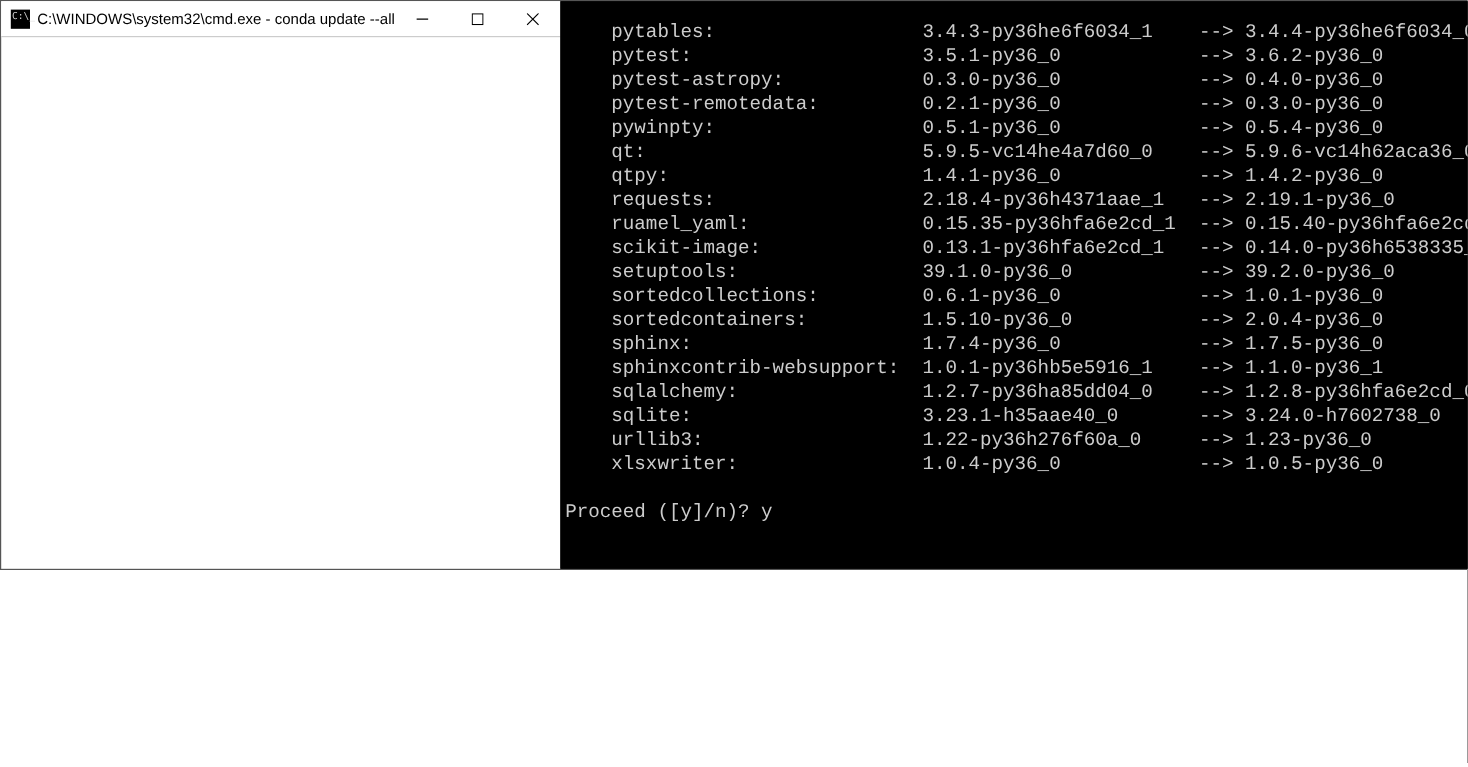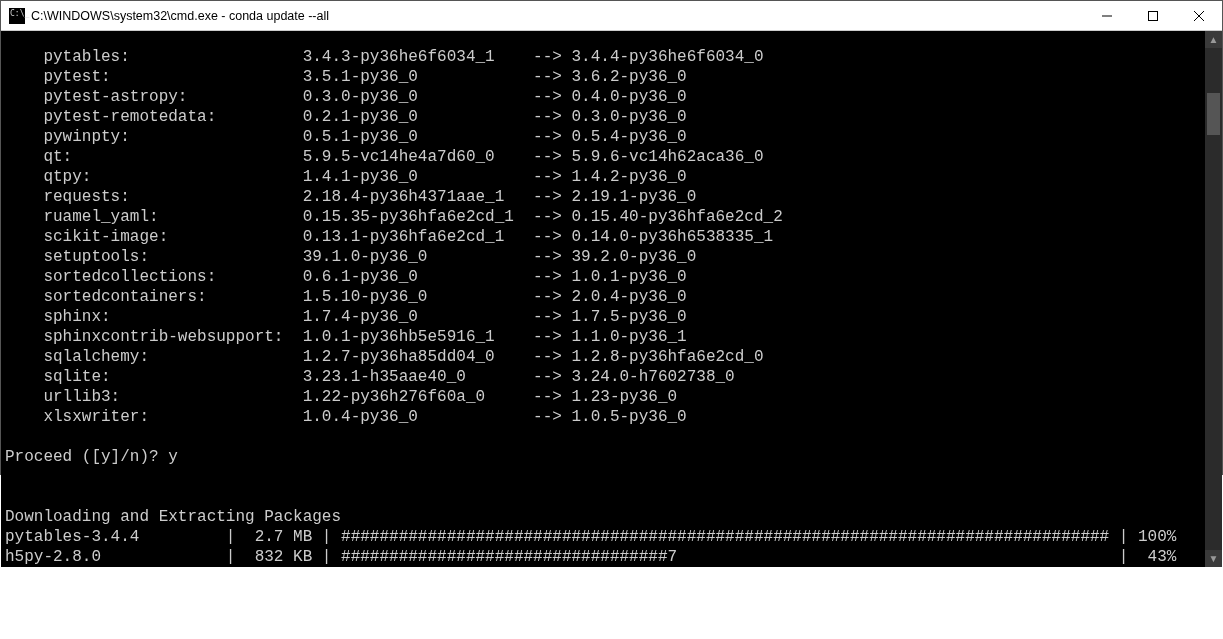--- a/index.html
+++ b/index.html
@@ -8,21 +8,20 @@
     background: #fff;
     overflow: hidden;
     width: 1223px;
     height: 639px;
   }
   .window {
     width: 1223px;
     height: 475px;
     border: 1px solid #555;
     display: flex;
-    flex-direction: column;
     background: #fff;
   }
   .titlebar {
     height: 30px;
     background: #fff;
     display: flex;
     align-items: center;
     border-bottom: 1px solid #ccc;
   }
   .titlebar .app-icon {

